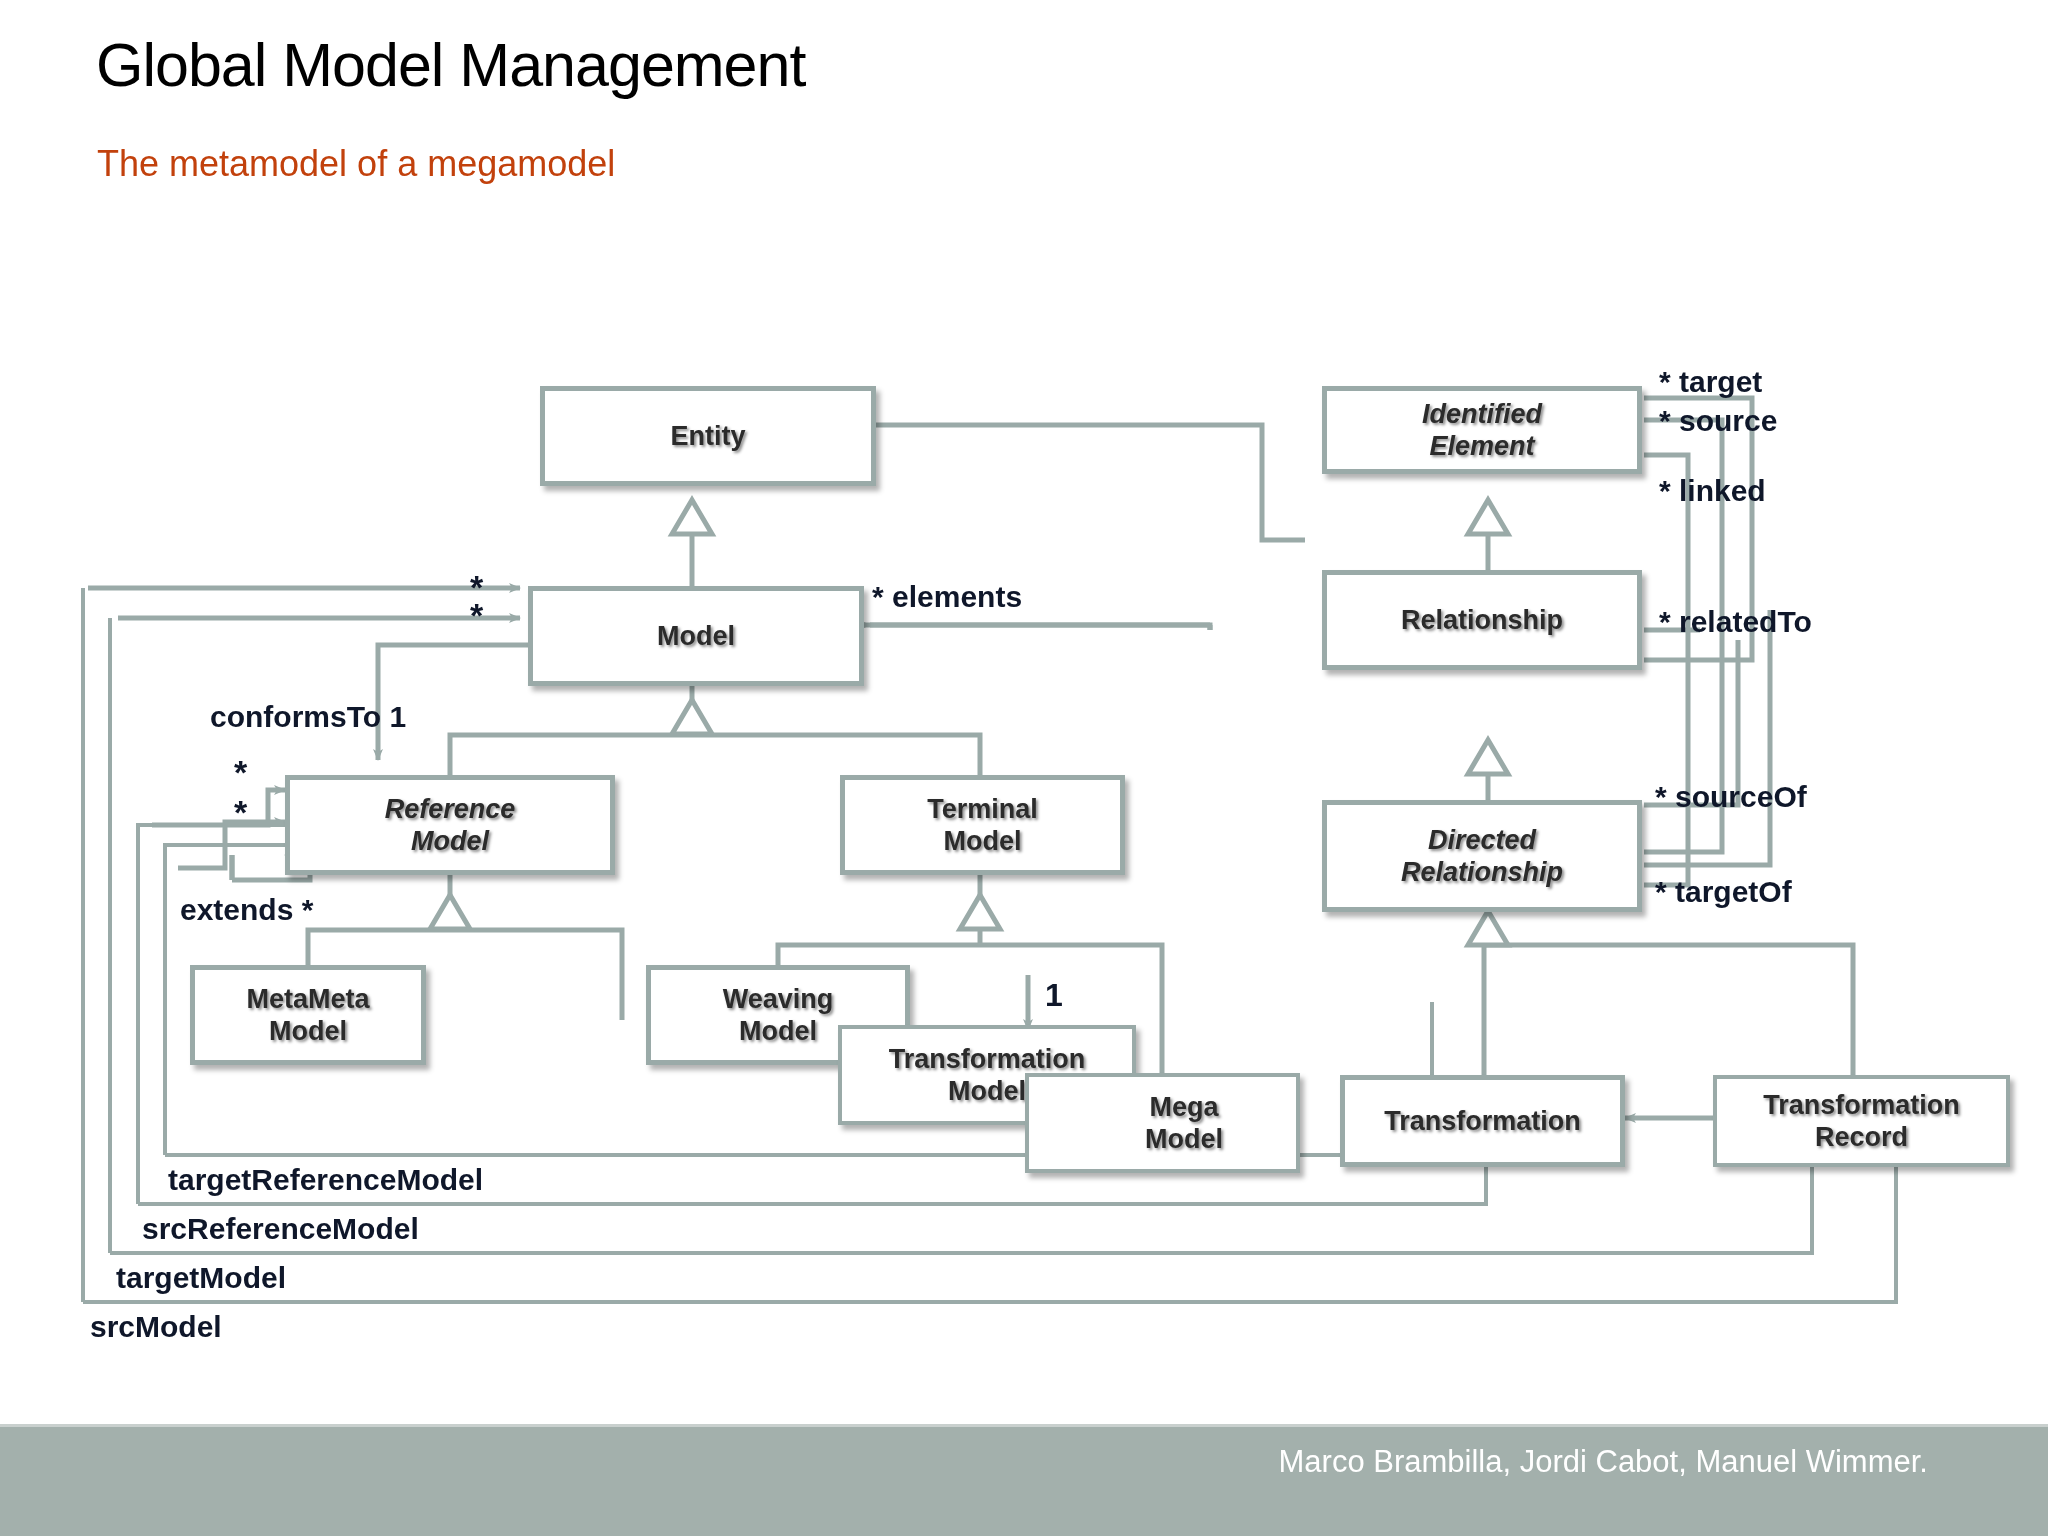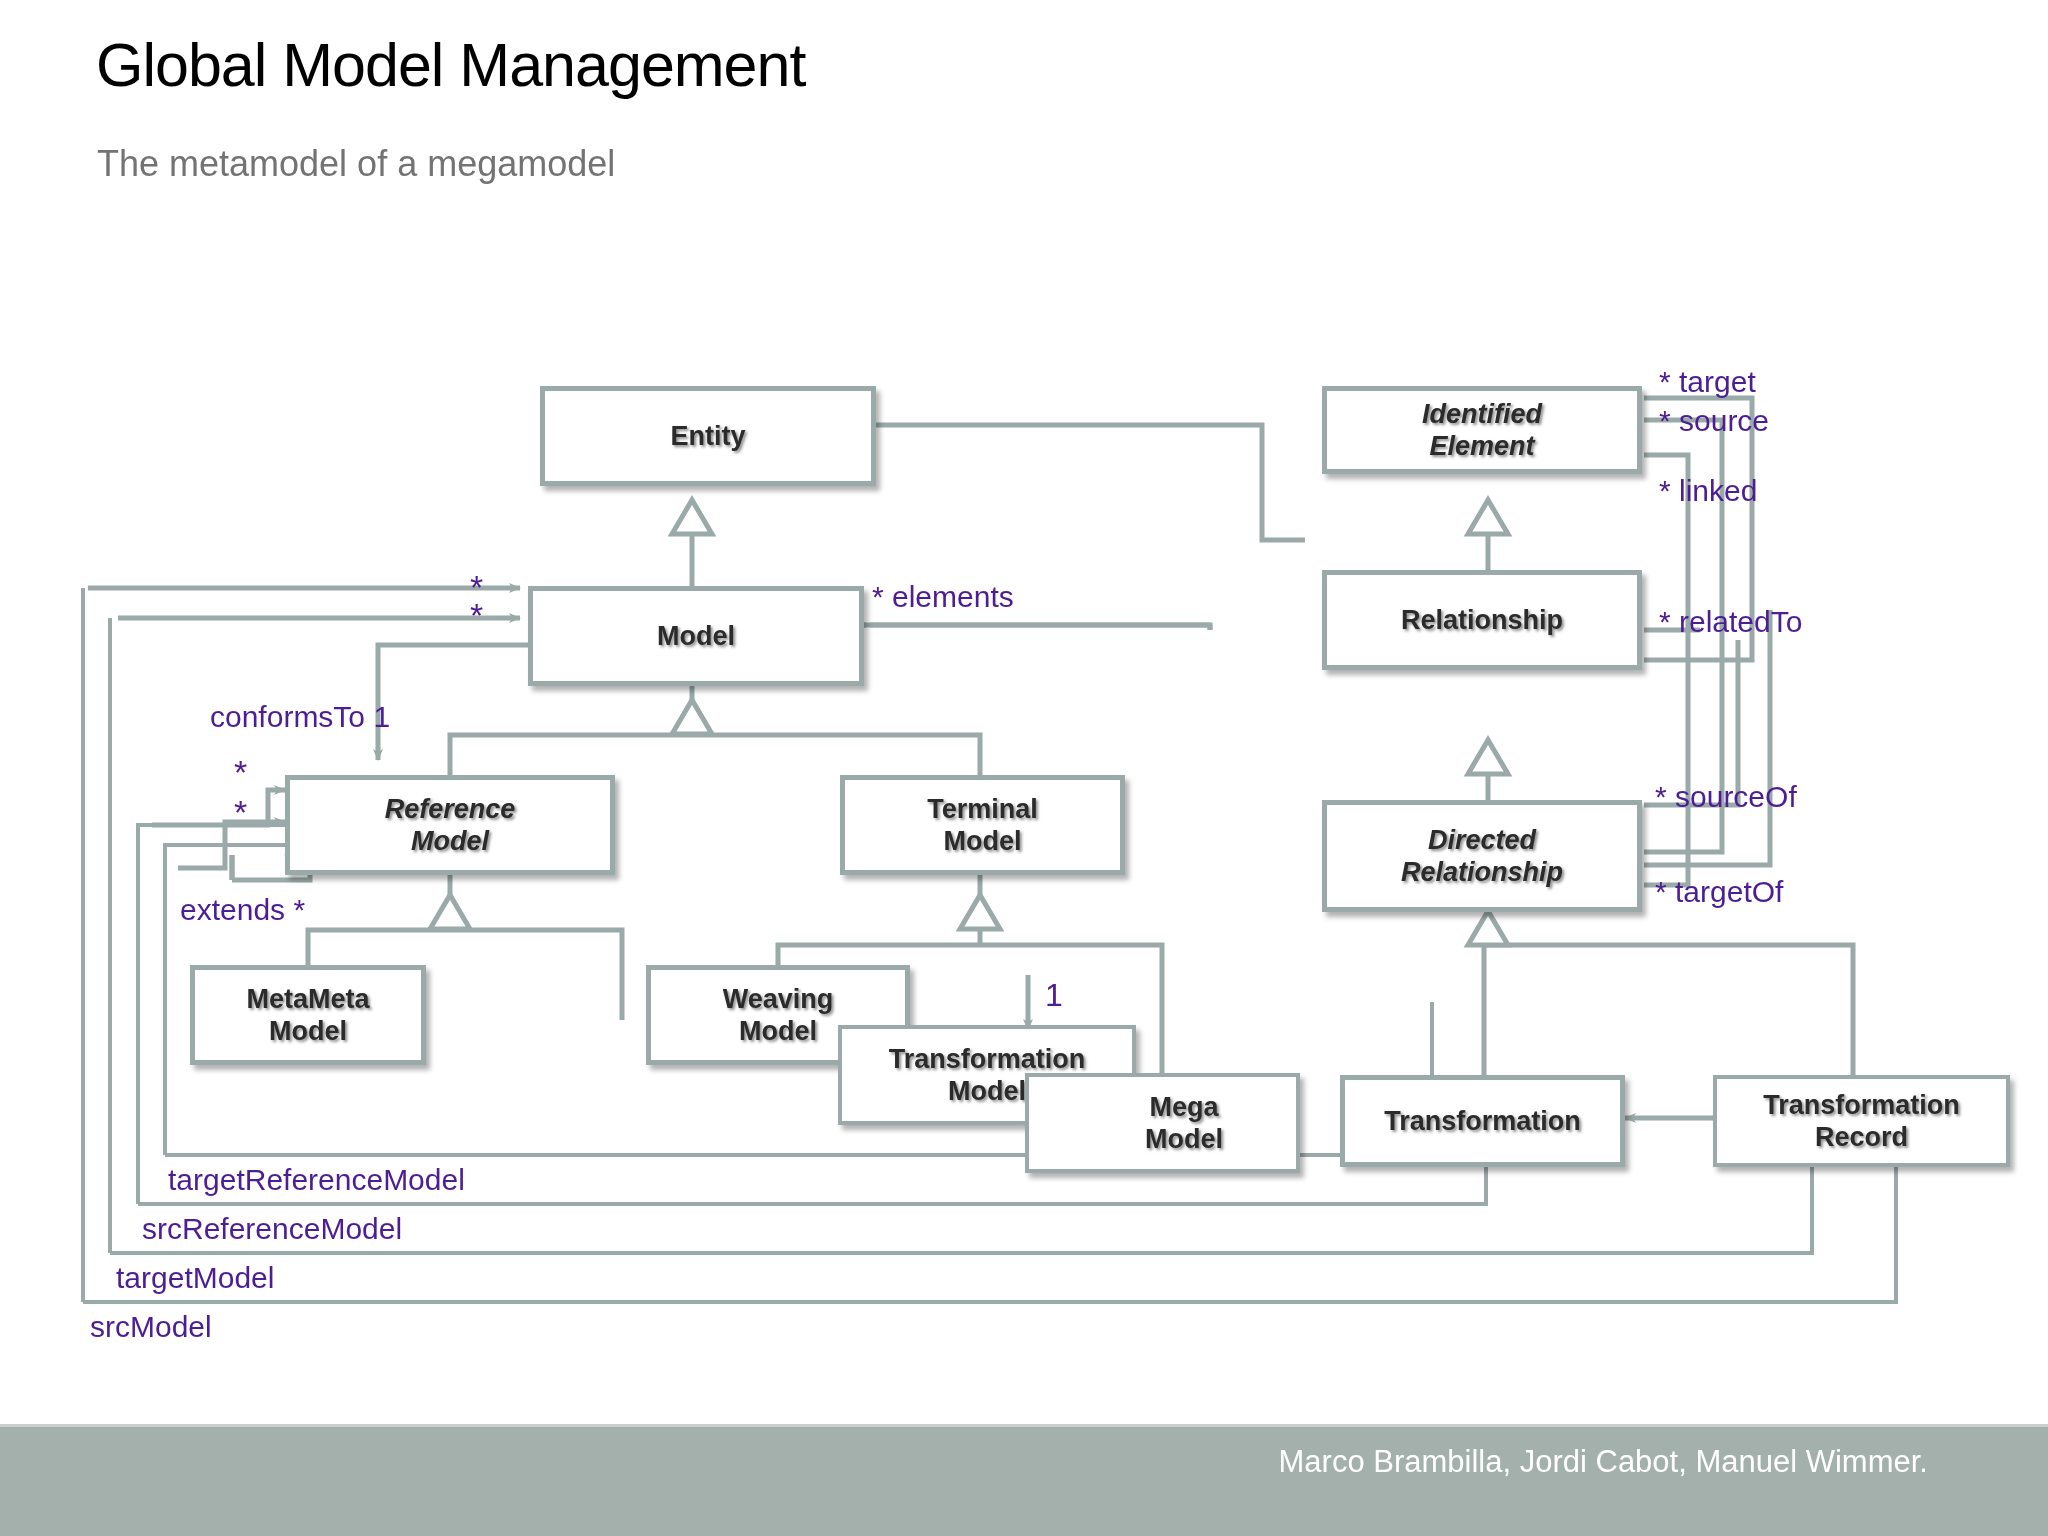--- a/index.html
+++ b/index.html
@@ -10,21 +10,21 @@
   }
   
   #slide-title{
     position:absolute;left:96px;top:22px;
     font-size:61px;line-height:86px;font-weight:400;
     color:#000000;letter-spacing:-1px;white-space:nowrap;
   }
   #slide-subtitle{
     position:absolute;left:97px;top:142px;
     font-size:36px;line-height:44px;font-weight:400;
-    color:#737373;white-space:nowrap;
+    color:#c2410c;white-space:nowrap;
   }
   
   #diagram{position:absolute;left:0;top:0;width:2048px;height:1424px;}
   #wires{position:absolute;left:0;top:0;width:2048px;height:1424px;}
 
   
   .cls{
     position:absolute;box-sizing:border-box;
     background:#ffffff;border:5px solid #9aaaa8;
     box-shadow:4px 5px 5px rgba(0,0,0,0.30);
@@ -34,21 +34,21 @@
     color:#2b2b2b;
     text-shadow:2px 2px 3px rgba(0,0,0,0.45);
     z-index:5;
   }
   .cls.thin{border-width:4px;}
   .cls.abstract{font-style:italic;}
 
   
   .lbl{
     position:absolute;white-space:nowrap;
-    font-size:30px;line-height:34px;color:#4c1d95;font-weight:400;
+    font-size:30px;line-height:34px;color:#0f172a;font-weight:700;
     z-index:6;
     text-align:right;
   }
   
   #footer{
     position:absolute;left:0;top:1424px;width:2048px;height:112px;
     background:#a3b0ac;border-top:3px solid #c9d0ce;
     z-index:20;
   }
   #footer-text{

